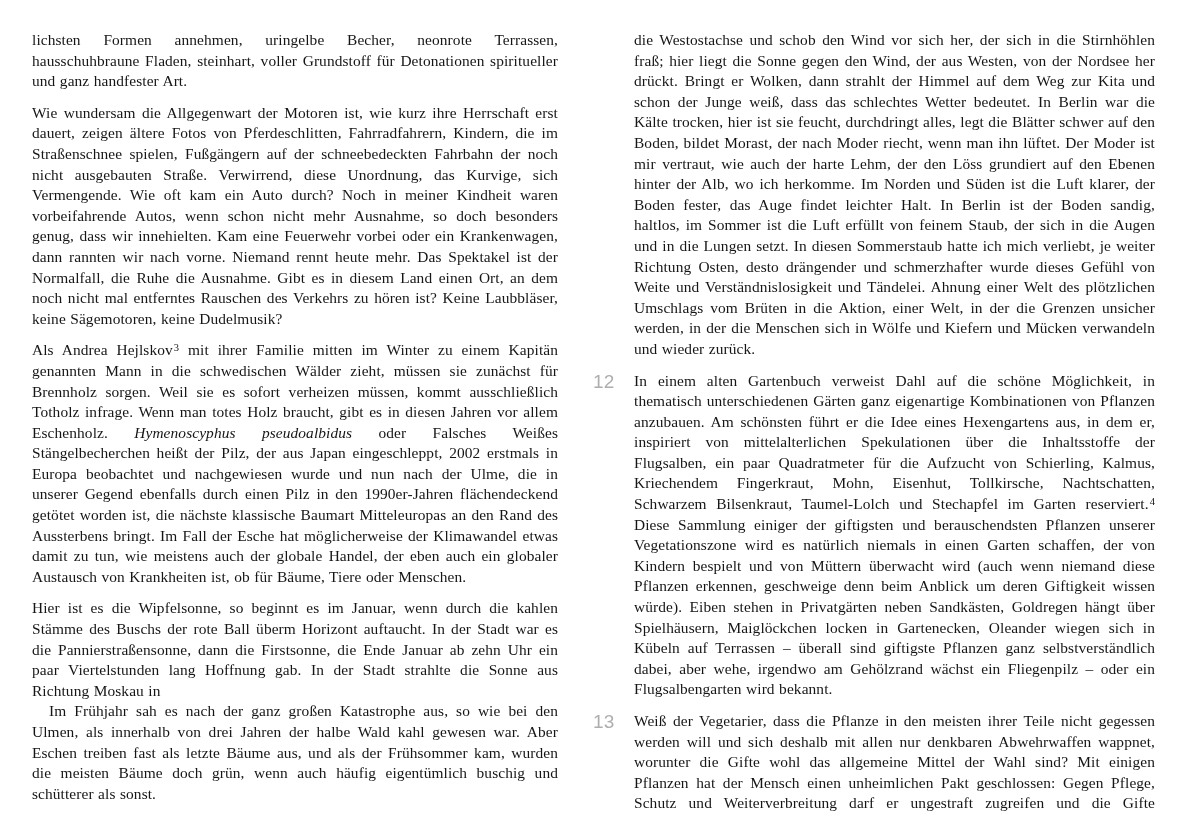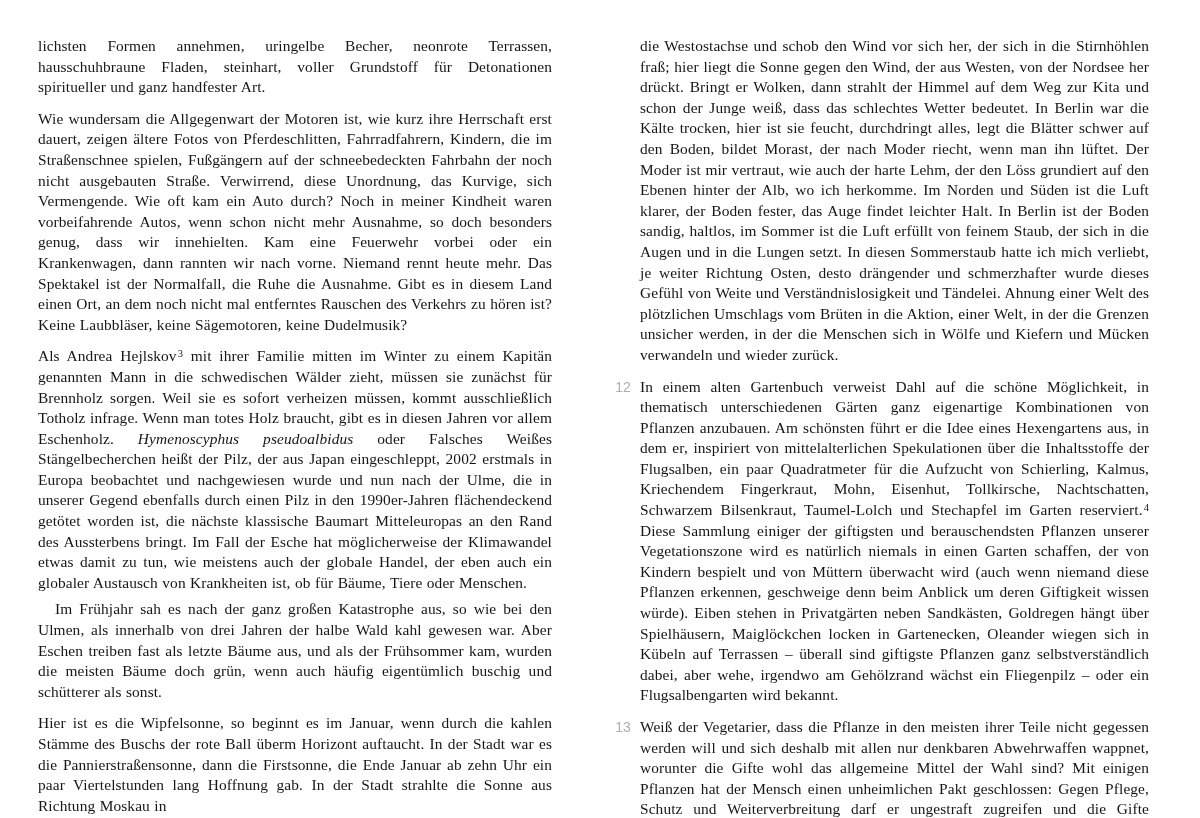--- a/index.html
+++ b/index.html
@@ -32,37 +32,37 @@
   .col-left {
     left: 32px;
     width: 526px;
   }
   .col-right {
     left: 634px;
     width: 521px;
   }
   p.para {
     position: relative;
-    margin: 6px;
+    margin: 0;
     padding: 0;
   }
   p.para.gap-before {
     margin-top: 11px;
   }
   p.para.indent {
     text-indent: 17px;
   }
   .para-num {
     position: absolute;
     left: -41px;
     top: 1px;
     width: 32px;
-    text-align: right;
+    text-align: left;
     font-family: "Liberation Sans", "DejaVu Sans", sans-serif;
-    font-size: 14px;
+    font-size: 19px;
     line-height: 19px;
     color: #aeaeae;
   }
   sup.footnote-ref {
     font-size: 10.5px;
     line-height: 0;
     vertical-align: 4px;
     margin-left: 1px;
   }
   em.latin {
@@ -81,22 +81,22 @@
   }
 </style>
 </head>
 <body style="color: rgb(21, 21, 21); background: rgb(255, 255, 255);">
 
 <div class="page-spread">
   <div class="column col-left" id="left-column">
       <p class="para"><span>lichsten Formen annehmen, uringelbe Becher, neonrote Terrassen, hausschuhbraune Fladen, steinhart, voller Grundstoff für Detonationen spiritueller und ganz handfester Art.</span></p>
       <p class="para gap-before"><span>Wie wundersam die Allgegenwart der Motoren ist, wie kurz ihre Herrschaft erst dauert, zeigen ältere Fotos von Pferdeschlitten, Fahrradfahrern, Kindern, die im Straßenschnee spielen, Fußgängern auf der schneebedeckten Fahrbahn der noch nicht ausgebauten Straße. Verwirrend, diese Unordnung, das Kurvige, sich Vermengende. Wie oft kam ein Auto durch? Noch in meiner Kindheit waren vorbeifahrende Autos, wenn schon nicht mehr Ausnahme, so doch besonders genug, dass wir innehielten. Kam eine Feuerwehr vorbei oder ein Krankenwagen, dann rannten wir nach vorne. Niemand rennt heute mehr. Das Spektakel ist der Normalfall, die Ruhe die Ausnahme. Gibt es in diesem Land einen Ort, an dem noch nicht mal entferntes Rauschen des Verkehrs zu hören ist? Keine Laubbläser, keine Sägemotoren, keine Dudelmusik?</span></p>
       <p class="para gap-before"><span>Als Andrea Hejlskov</span><sup class="footnote-ref">3</sup><span> mit ihrer Familie mitten im Winter zu einem Kapitän genannten Mann in die schwedischen Wälder zieht, müssen sie zunächst für Brennholz sorgen. Weil sie es sofort verheizen müssen, kommt ausschließlich Totholz infrage. Wenn man totes Holz braucht, gibt es in diesen Jahren vor allem Eschenholz. </span><em class="latin">Hymenoscyphus pseudoalbidus</em><span> oder Falsches Weißes Stängelbecherchen heißt der Pilz, der aus Japan eingeschleppt, 2002 erstmals in Europa beobachtet und nachgewiesen wurde und nun nach der Ulme, die in unserer Gegend ebenfalls durch einen Pilz in den 1990er-Jahren flächendeckend getötet worden ist, die nächste klassische Baumart Mitteleuropas an den Rand des Aussterbens bringt. Im Fall der Esche hat möglicherweise der Klimawandel etwas damit zu tun, wie meistens auch der globale Handel, der eben auch ein globaler Austausch von Krankheiten ist, ob für Bäume, Tiere oder Menschen.</span></p>
+      <p class="para gap-before"><span>Hier ist es die Wipfelsonne, so beginnt es im Januar, wenn durch die kahlen Stämme des Buschs der rote Ball überm Horizont auftaucht. In der Stadt war es die Pannierstraßensonne, dann die Firstsonne, die Ende Januar ab zehn Uhr ein paar Viertelstunden lang Hoffnung gab. In der Stadt strahlte die Sonne aus Richtung Moskau in</span></p>
       <p class="para indent"><span>Im Frühjahr sah es nach der ganz großen Katastrophe aus, so wie bei den Ulmen, als innerhalb von drei Jahren der halbe Wald kahl gewesen war. Aber Eschen treiben fast als letzte Bäume aus, und als der Frühsommer kam, wurden die meisten Bäume doch grün, wenn auch häufig eigentümlich buschig und schütterer als sonst.</span></p>
-      <p class="para gap-before"><span>Hier ist es die Wipfelsonne, so beginnt es im Januar, wenn durch die kahlen Stämme des Buschs der rote Ball überm Horizont auftaucht. In der Stadt war es die Pannierstraßensonne, dann die Firstsonne, die Ende Januar ab zehn Uhr ein paar Viertelstunden lang Hoffnung gab. In der Stadt strahlte die Sonne aus Richtung Moskau in</span></p>
     </div>
   <div class="column col-right" id="right-column">
       <p class="para"><span>die Westostachse und schob den Wind vor sich her, der sich in die Stirnhöhlen fraß; hier liegt die Sonne gegen den Wind, der aus Westen, von der Nordsee her drückt. Bringt er Wolken, dann strahlt der Himmel auf dem Weg zur Kita und schon der Junge weiß, dass das schlechtes Wetter bedeutet. In Berlin war die Kälte trocken, hier ist sie feucht, durchdringt alles, legt die Blätter schwer auf den Boden, bildet Morast, der nach Moder riecht, wenn man ihn lüftet. Der Moder ist mir vertraut, wie auch der harte Lehm, der den Löss grundiert auf den Ebenen hinter der Alb, wo ich herkomme. Im Norden und Süden ist die Luft klarer, der Boden fester, das Auge findet leichter Halt. In Berlin ist der Boden sandig, haltlos, im Sommer ist die Luft erfüllt von feinem Staub, der sich in die Augen und in die Lungen setzt. In diesen Sommerstaub hatte ich mich verliebt, je weiter Richtung Osten, desto drängender und schmerzhafter wurde dieses Gefühl von Weite und Verständnislosigkeit und Tändelei. Ahnung einer Welt des plötzlichen Umschlags vom Brüten in die Aktion, einer Welt, in der die Grenzen unsicher werden, in der die Menschen sich in Wölfe und Kiefern und Mücken verwandeln und wieder zurück.</span></p>
       <p class="para gap-before"><span class="para-num" style="color: rgb(174, 174, 174);">12</span><span>In einem alten Gartenbuch verweist Dahl auf die schöne Möglichkeit, in thematisch unterschiedenen Gärten ganz eigenartige Kombinationen von Pflanzen anzubauen. Am schönsten führt er die Idee eines Hexengartens aus, in dem er, inspiriert von mittelalterlichen Spekulationen über die Inhaltsstoffe der Flugsalben, ein paar Quadratmeter für die Aufzucht von Schierling, Kalmus, Kriechendem Fingerkraut, Mohn, Eisenhut, Tollkirsche, Nachtschatten, Schwarzem Bilsenkraut, Taumel-Lolch und Stechapfel im Garten reserviert.</span><sup class="footnote-ref">4</sup><span> Diese Sammlung einiger der giftigsten und berauschendsten Pflanzen unserer Vegetationszone wird es natürlich niemals in einen Garten schaffen, der von Kindern bespielt und von Müttern überwacht wird (auch wenn niemand diese Pflanzen erkennen, geschweige denn beim Anblick um deren Giftigkeit wissen würde). Eiben stehen in Privatgärten neben Sandkästen, Goldregen hängt über Spielhäusern, Maiglöckchen locken in Gartenecken, Oleander wiegen sich in Kübeln auf Terrassen – überall sind giftigste Pflanzen ganz selbstverständlich dabei, aber wehe, irgendwo am Gehölzrand wächst ein Fliegenpilz – oder ein Flugsalbengarten wird bekannt.</span></p>
       <p class="para gap-before"><span class="para-num" style="color: rgb(174, 174, 174);">13</span><span>Weiß der Vegetarier, dass die Pflanze in den meisten ihrer Teile nicht gegessen werden will und sich deshalb mit allen nur denkbaren Abwehrwaffen wappnet, worunter die Gifte wohl das allgemeine Mittel der Wahl sind? Mit einigen Pflanzen hat der Mensch einen unheimlichen Pakt geschlossen: Gegen Pflege, Schutz und Weiterverbreitung darf er ungestraft zugreifen und die Gifte herauszüchten, zumindest in Ma-</span></p>
     </div>
   <div class="edge-mark"></div>
 </div>
 
 </body></html>

